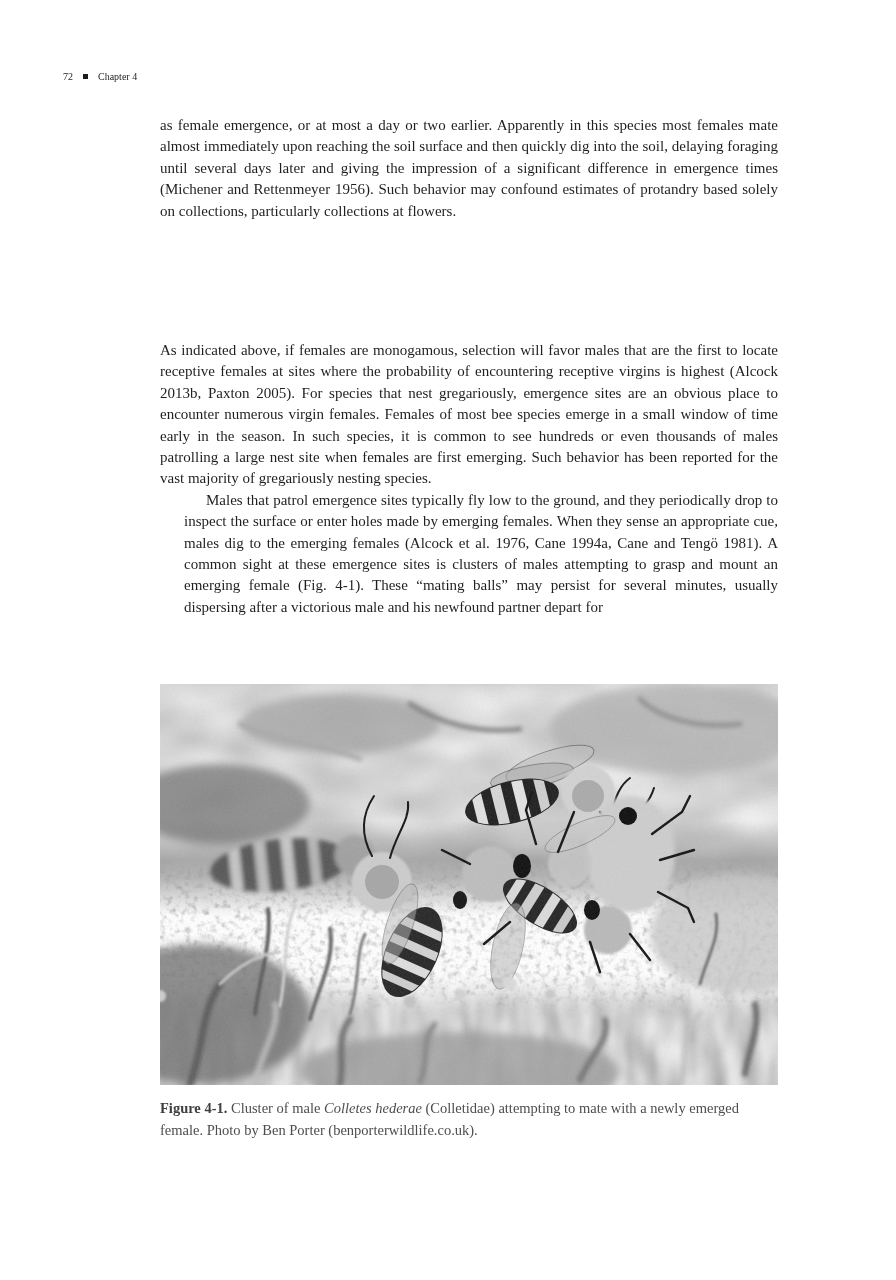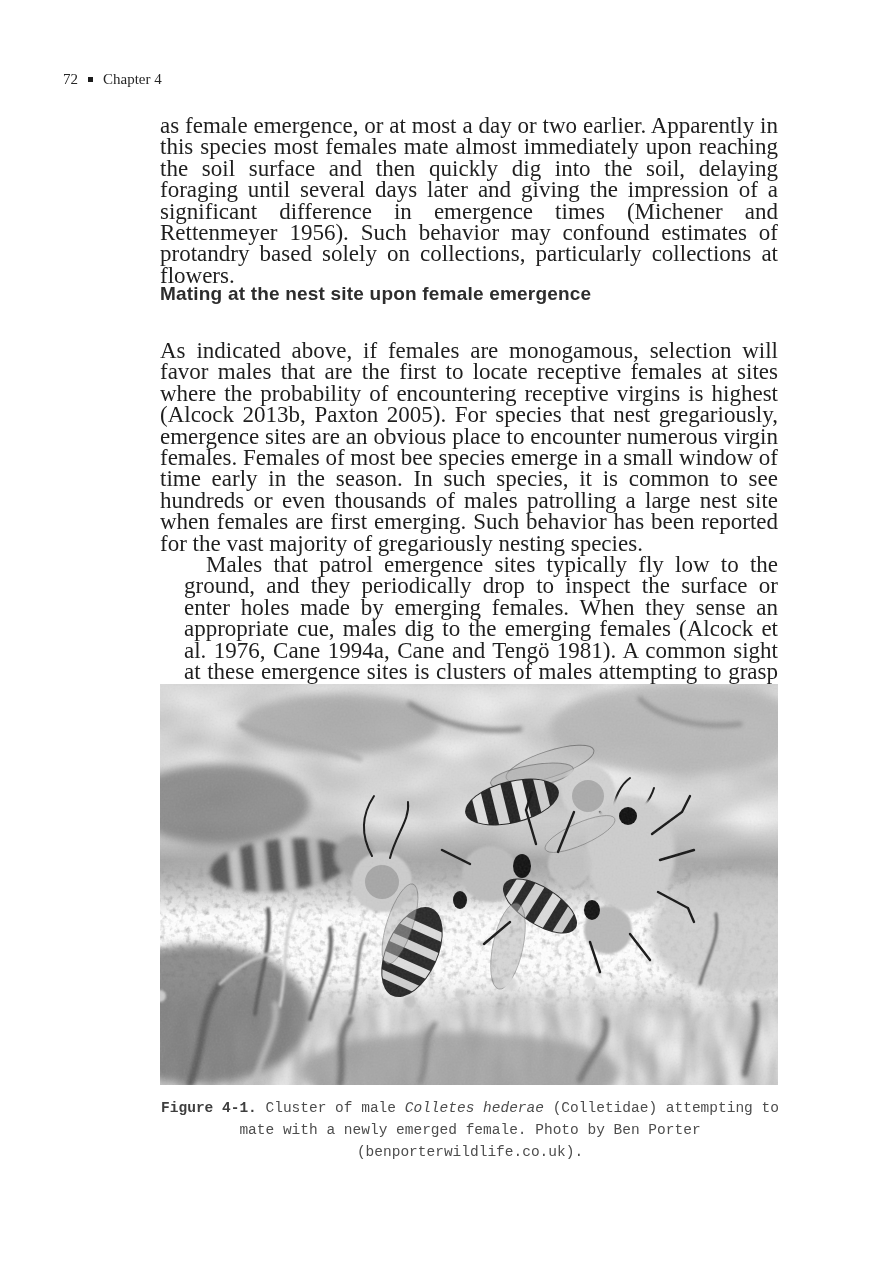--- a/index.html
+++ b/index.html
@@ -12,38 +12,38 @@
   }
   .page {
     position: relative;
     width: 896px; height: 1280px;
     background: #ffffff;
     overflow: hidden;
   }
   .running-head {
     position: absolute;
     left: 63px; top: 71px;
-    font-size: 15px;
+    font-size: 10px;
     color: #252525;
     white-space: nowrap;
   }
   .running-head .sq {
     display: inline-block;
     width: 5px; height: 5px;
     background: #1c1c1c;
     margin: 0 10px 2px 10px;
     vertical-align: middle;
   }
   .textcol {
     position: absolute;
     left: 160px; width: 618px;
   }
   p.body {
     margin: 0;
-    font-size: 23px;
+    font-size: 15px;
     line-height: 21.4px;
     text-align: justify;
     color: #1f1f1f;
   }
   #para1 { top: 115px; }
   h2.section {
     position: absolute;
     left: 160px; top: 283px;
     margin: 0;
     font-family: "Liberation Sans", sans-serif;
@@ -60,41 +60,40 @@
     width: 618px; height: 401px;
     margin: 0; padding: 0;
     background: #8f8f8f;
     overflow: hidden;
   }
   figure.photo svg { display: block; }
   .caption {
     position: absolute;
     left: 160px; top: 1097px;
     width: 620px;
-    font-family: Liberation Mono, monospace;
+    font-family: Liberation Serif, serif;
     font-size: 14.5px;
     line-height: 22px;
     color: #4d4d4d;
-    text-align: center;
+    text-align: left;
   }
   .caption .cap-label { font-weight: bold; color: #3e3e3e; }
   .caption .cap-species { font-style: italic; }
 </style>
 </head>
 <body>
 
 <div class="page">
 
   <div class="running-head">
     <span>72</span><span class="sq"></span><span>Chapter 4</span>
   </div>
 
   <p class="body textcol" id="para1">as female emergence, or at most a day or two earlier. Apparently in this species most females mate almost immediately upon reaching the soil surface and then quickly dig into the soil, delaying foraging until several days later and giving the impression of a significant difference in emergence times (Michener and Rettenmeyer 1956). Such behavior may confound estimates of protandry based solely on collections, particularly collections at flowers.</p>
 
-  <h2 class="section">Mating at the nest site upon female emergence</h2>
 
   <div class="textcol" id="para23">
     <p class="body">As indicated above, if females are monogamous, selection will favor males that are the first to locate receptive females at sites where the probability of encountering receptive virgins is highest (Alcock 2013b, Paxton 2005). For species that nest gregariously, emergence sites are an obvious place to encounter numerous virgin females. Females of most bee species emerge in a small window of time early in the season. In such species, it is common to see hundreds or even thousands of males patrolling a large nest site when females are first emerging. Such behavior has been reported for the vast majority of gregariously nesting species.</p>
     <p class="body" id="para3">Males that patrol emergence sites typically fly low to the ground, and they periodically drop to inspect the surface or enter holes made by emerging females. When they sense an appropriate cue, males dig to the emerging females (Alcock et al. 1976, Cane 1994a, Cane and Tengö 1981). A common sight at these emergence sites is clusters of males attempting to grasp and mount an emerging female (Fig. 4-1). These “mating balls” may persist for several minutes, usually dispersing after a victorious male and his newfound partner depart for</p>
   </div>
 
   <figure class="photo">
     <svg viewBox="0 0 618 401" width="618" height="401" role="img">
       <defs>
         <filter id="fSoft" x="-5%" y="-5%" width="110%" height="110%">

